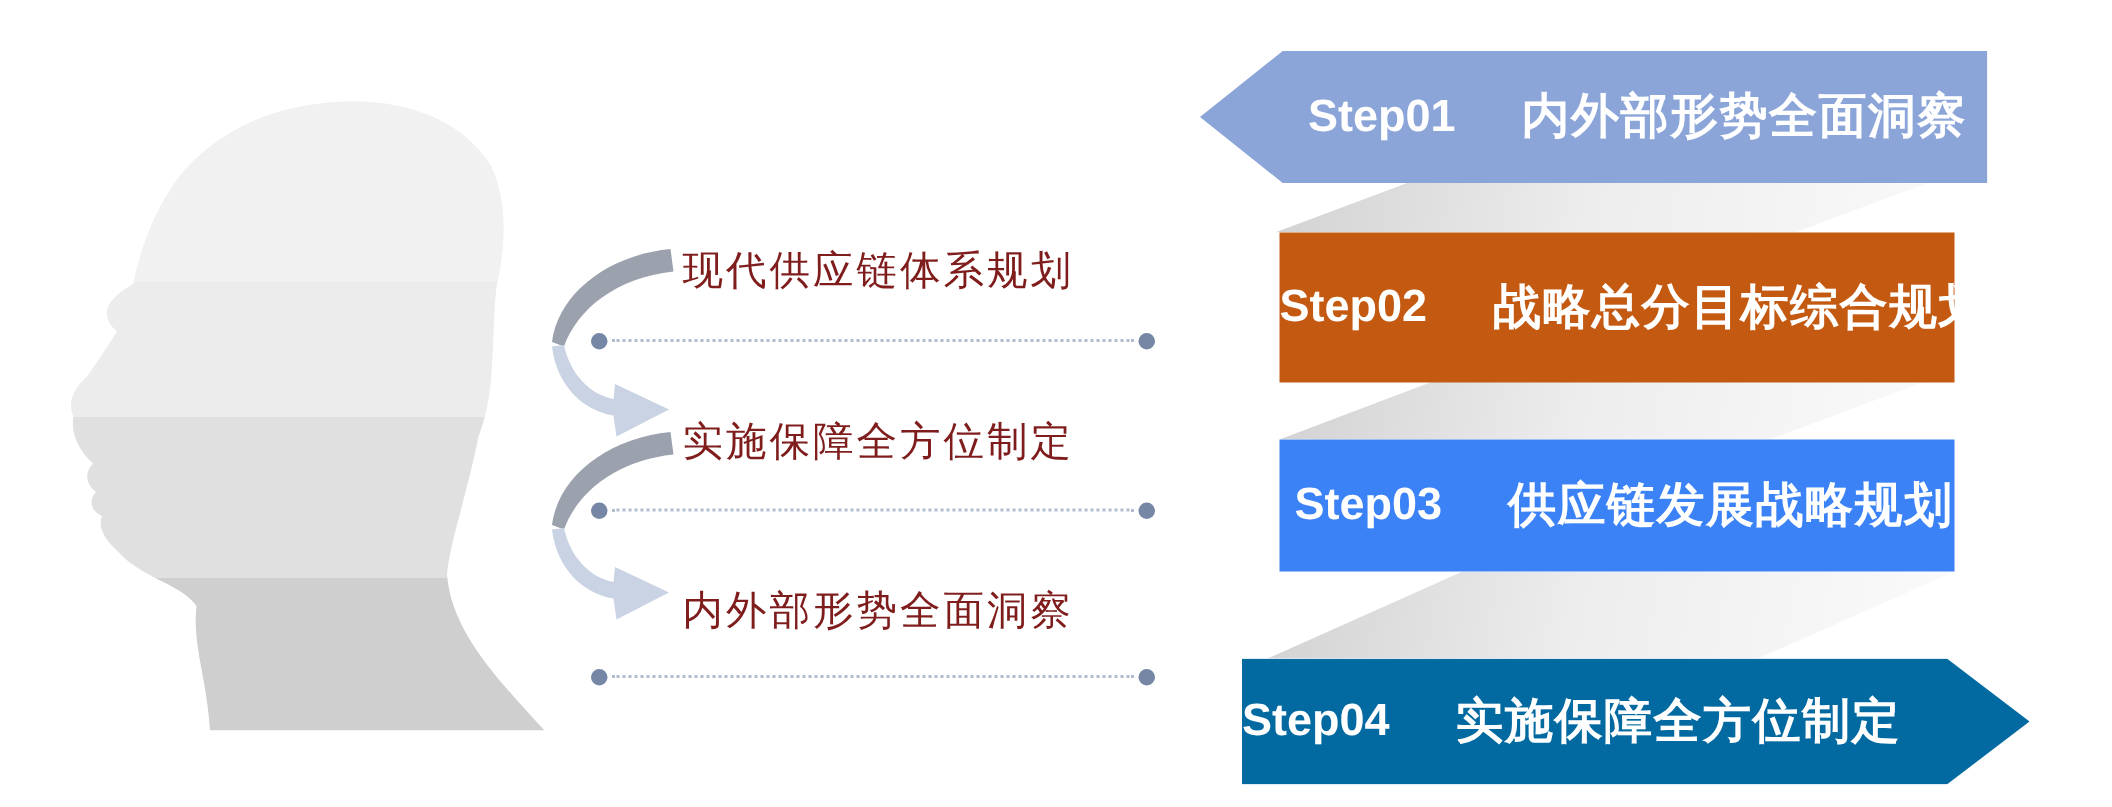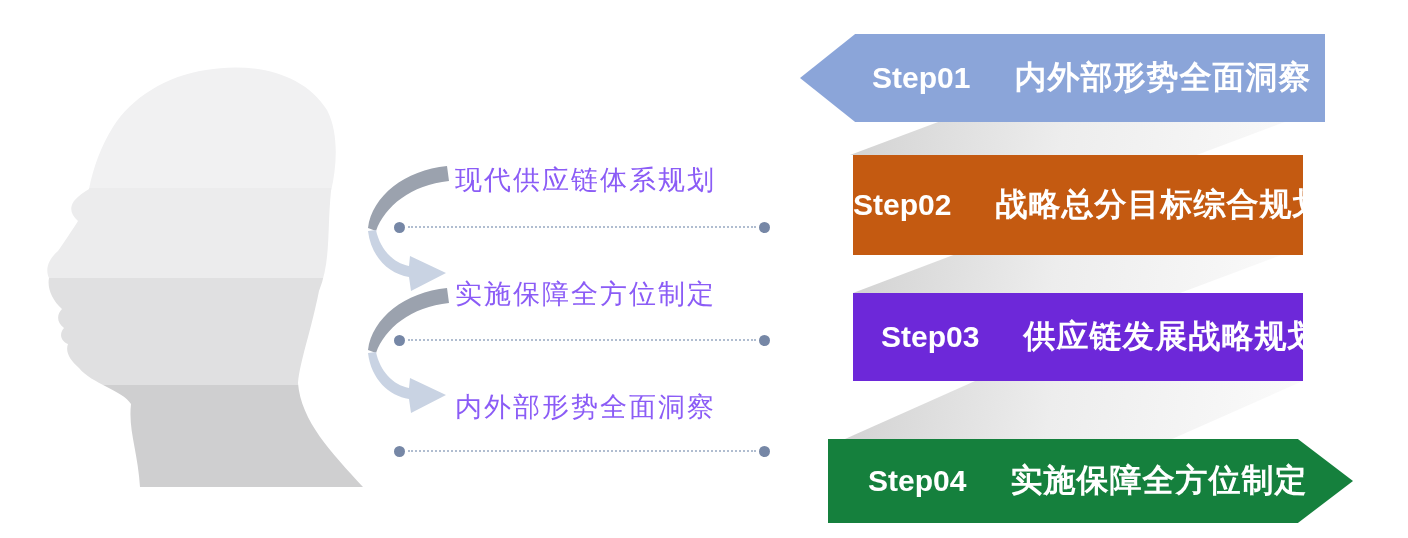--- a/index.html
+++ b/index.html
@@ -4,41 +4,41 @@
 <style>
   html,body{margin:0;padding:0;background:#ffffff;}
   .stage{
     position:relative;width:1408px;height:538px;overflow:hidden;
     font-family:"Liberation Sans","DejaVu Sans",sans-serif;background:#ffffff;
   }
   .left-art{position:absolute;left:0;top:0;width:780px;height:538px;}
 
   
   .mind-title{
-    position:absolute;left:455px;color:#8b5cf6;font-size:27px;line-height:30px;
+    position:absolute;left:455px;color:#7f1d1d;font-size:27px;line-height:30px;
     font-weight:500;letter-spacing:2px;white-space:nowrap;
   }
   .t1{top:165px}.t2{top:279px}.t3{top:392px}
   .dotline{position:absolute;left:394px;width:376px;height:12px;display:flex;align-items:center;}
   .l1{top:221px}.l2{top:334px}.l3{top:445px}
   .dotline .dot{width:11px;height:11px;border-radius:50%;background:#7687A6;flex:0 0 auto;}
   .dotline .dash{flex:1;height:0;border-top:2px dotted #B0BDD0;margin:0 3px;}
 
   
   .banner{
     position:absolute;display:flex;align-items:center;color:#ffffff;white-space:nowrap;
   }
   .banner .step-label{font-size:30px;font-weight:bold;}
   .banner .step-title{font-size:32px;font-weight:bold;margin-left:44px;letter-spacing:1px;}
   .b1{left:800px;top:34px;width:525px;height:88px;background:#8BA5D9;
       clip-path:polygon(10.5% 0,100% 0,100% 100%,10.5% 100%,0 50%);padding-left:72px;box-sizing:border-box;}
   .b2{left:853px;top:155px;width:450px;height:100px;background:#C45A11;box-sizing:border-box;}
-  .b3{left:853px;top:293px;width:450px;height:88px;background:#6d28d9;padding-left:28px;box-sizing:border-box;}
-  .b4{left:828px;top:439px;width:525px;height:84px;background:#15803d;
-      clip-path:polygon(0 0,89.5% 0,100% 50%,89.5% 100%,0 100%);padding-left:40px;box-sizing:border-box;}
+  .b3{left:853px;top:293px;width:450px;height:88px;background:#3b82f6;padding-left:10px;box-sizing:border-box;}
+  .b4{left:828px;top:439px;width:525px;height:84px;background:#0369a1;
+      clip-path:polygon(0 0,89.5% 0,100% 50%,89.5% 100%,0 100%);box-sizing:border-box;}
 
   
   .ribbon{position:absolute;background:linear-gradient(100deg,#d2d2d2 0%,#ededed 45%,#fbfbfb 100%);}
   .r1{left:850px;top:107px;width:475px;height:48px;
       clip-path:polygon(27% 0,100% 0,73% 100%,0 100%);}
   .r2{left:853px;top:247px;width:450px;height:46px;
       clip-path:polygon(27% 0,100% 0,72.7% 100%,0 100%);}
   .r3{left:845px;top:381px;width:458px;height:58px;
       clip-path:polygon(28.4% 0,100% 0,71.4% 100%,0 100%);}
 </style>

